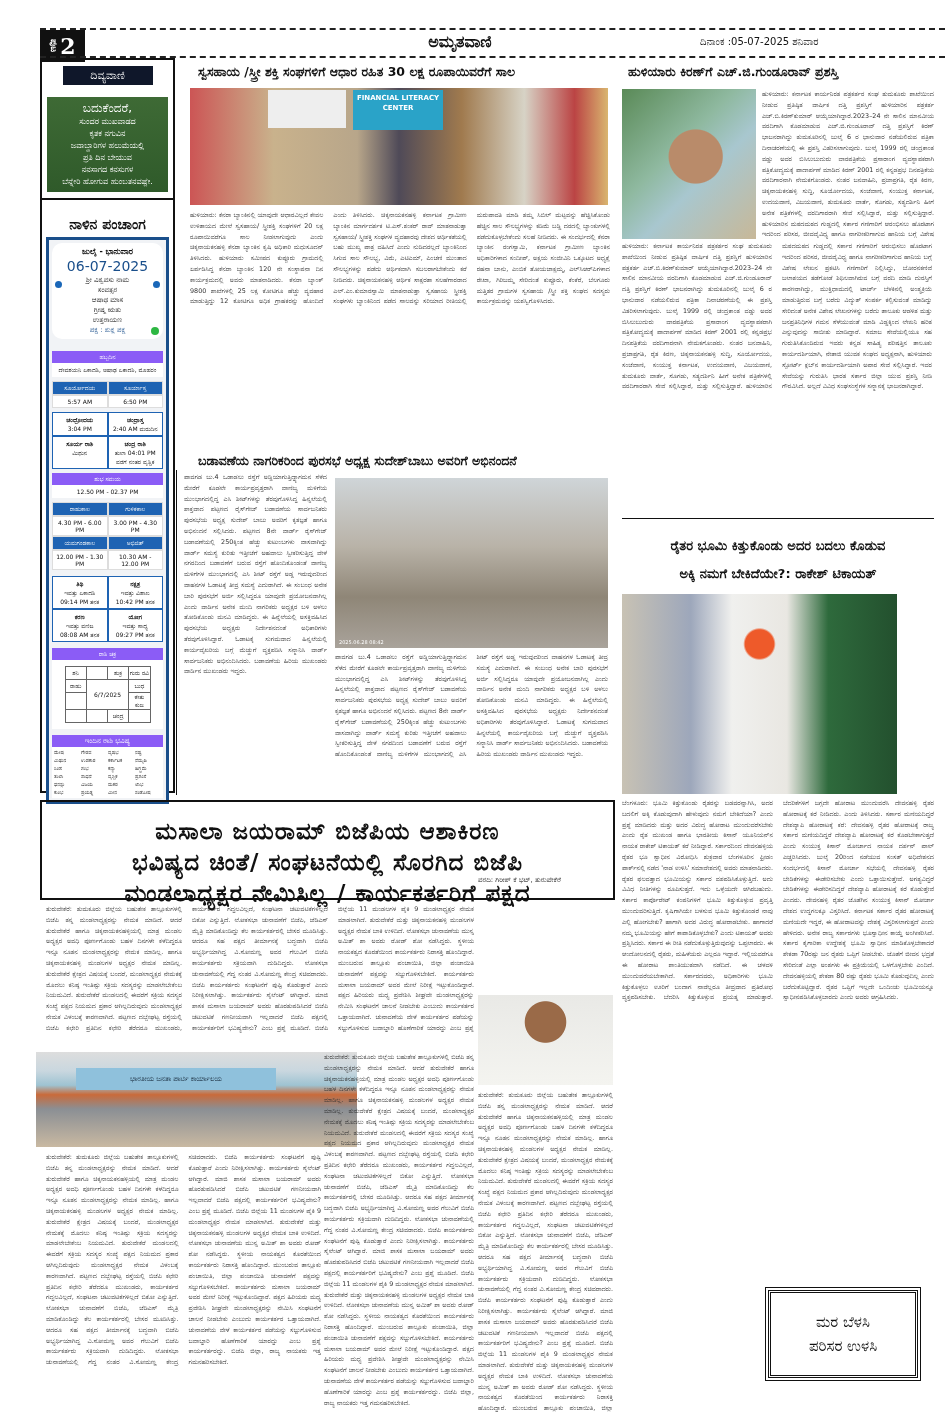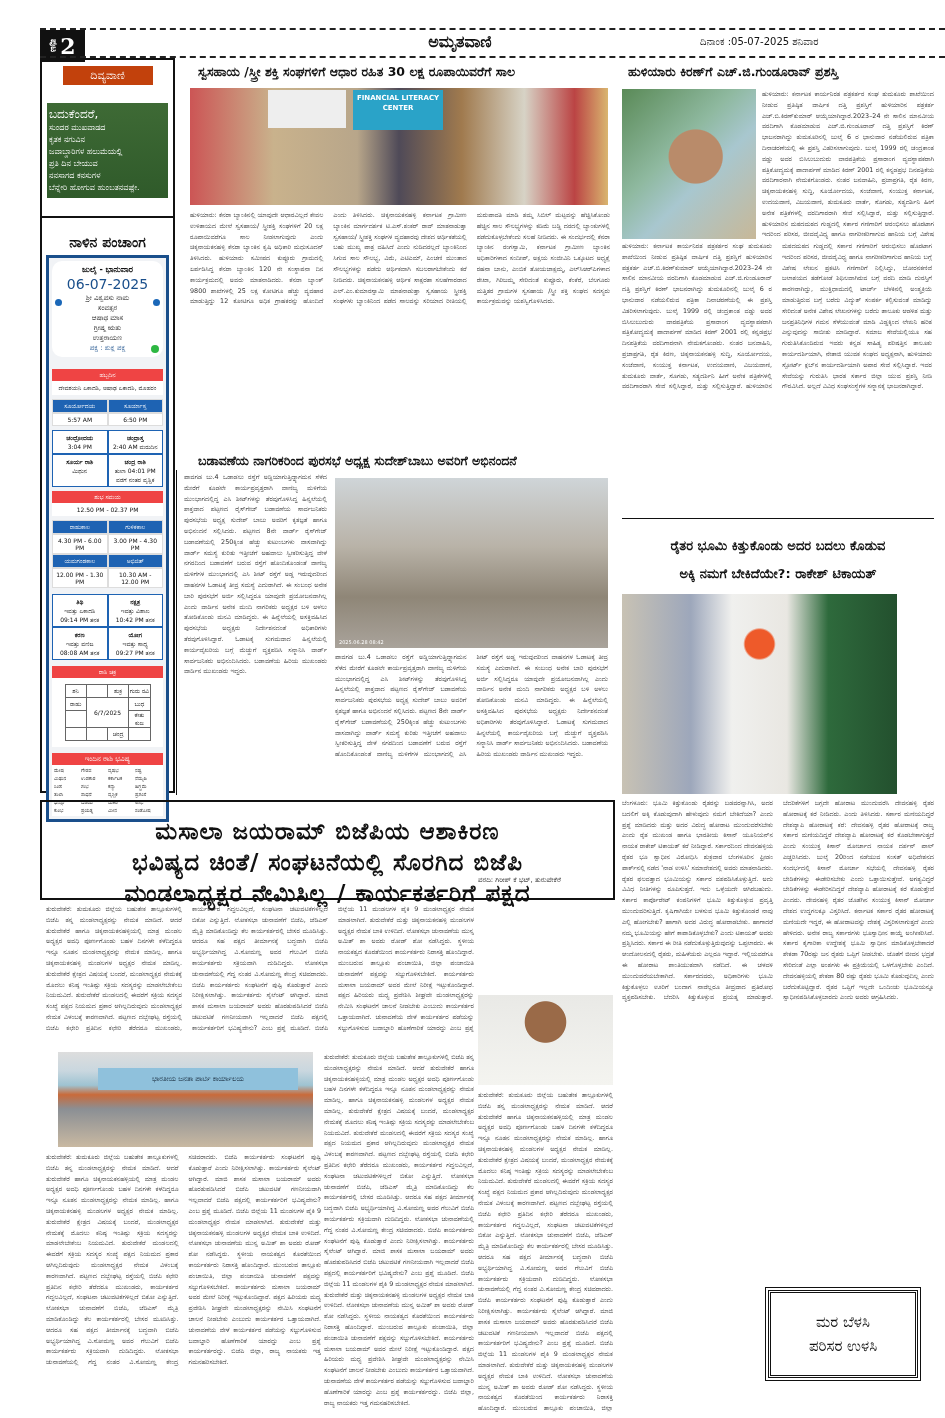--- a/index.html
+++ b/index.html
@@ -4,30 +4,30 @@
 <style>
 *{box-sizing:border-box;margin:0;padding:0}
 body{width:945px;height:1418px;background:#fff;font-family:"DejaVu Sans",sans-serif;color:#111;position:relative;overflow:hidden}
 .abs{position:absolute}
 .dash{border-top:2px dashed #222;height:0}
 .pageno{left:40px;top:30px;width:45px;height:32px;background:#111;color:#fff;display:flex;align-items:center;justify-content:center;font:bold 22px "DejaVu Serif",serif}
 .pageno small{font-size:9px;line-height:9px;margin-right:2px;writing-mode:vertical-lr}
 .masthead{left:330px;top:32px;width:260px;text-align:center;font:bold 16px "DejaVu Sans",sans-serif}
 .dateline{left:700px;top:36px;font-size:10px}
 .sidebar{left:40px;top:58px;width:135px;height:735px;border:2px solid #111}
-.dv-title{margin:6px auto 12px;width:90px;background:#c2410c;color:#fff;text-align:center;font-size:11px;padding:3px 0}
-.dv-box{margin:18px 5px;background:linear-gradient(#3e6a35,#2f5a2a);color:#fff;text-align:left;font-size:8px;line-height:12px;padding:4px 2px}
+.dv-title{margin:6px auto 12px;width:90px;background:#0f172a;color:#fff;text-align:center;font-size:11px;padding:3px 0}
+.dv-box{margin:0 5px;background:linear-gradient(#3e6a35,#2f5a2a);color:#fff;text-align:center;font-size:8px;line-height:12px;padding:4px 2px}
 .dv-box .big{font-size:12px;line-height:15px}
 .pch{font:bold 14px "DejaVu Sans",sans-serif;text-align:center;margin:6px 0 4px;border-top:2px solid #111;padding-top:16px}
 .pc{margin:0 4px;background:#f1f3f6;border:3px solid #1a4f8b;padding:3px}
 .pc-card{background:#fff;border-radius:10px;padding:4px 2px;text-align:center;font-size:7px;line-height:10px;position:relative}
 .pc-card .dt{font-size:14px;color:#1a4f8b;line-height:18px}
 .pc-card .nav{position:absolute;top:38px;width:7px;height:7px;border-radius:50%;background:#1a67b8}
 .pc-card .wa{position:absolute;right:4px;bottom:4px;width:8px;height:8px;border-radius:50%;background:#2db742}
-.bh{background:#ef4444;color:#fff;text-align:center;font-size:6px;padding:2px 0;margin-top:4px}
+.bh{background:#8b5cf6;color:#fff;text-align:center;font-size:6px;padding:2px 0;margin-top:4px}
 .row2{display:flex;font-size:6px;text-align:center;background:#fff}
 .row2>div{flex:1;padding:2px 1px;border:1px solid #ddd}
 .cell{background:#fff;font-size:6px;text-align:center;padding:3px}
 .grid2{display:grid;grid-template-columns:1fr 1fr;background:#fff;margin-top:4px}
 .grid2>div{border:1px solid #1e63b3;font-size:6px;text-align:center;padding:2px;line-height:9px}
 .rasi{width:86px;margin:4px auto;border-collapse:collapse;background:#fff}
 .rasi td{border:1px solid #666;font-size:6px;text-align:center;height:13px;width:21px}
 .rb{background:#fff;font-size:5px;display:grid;grid-template-columns:1fr 1fr 1fr 1fr;gap:1px;padding:2px}
 .headline{font:bold 13px "DejaVu Sans",sans-serif;color:#111}
 .photo{background:#8a8578;overflow:hidden}
@@ -198,21 +198,21 @@
 <div class="abs photo" style="left:622px;top:594px;width:275px;height:200px;background:radial-gradient(circle at 50% 25%,#ee5a2a 0 7%,transparent 8%),linear-gradient(90deg,#c8c2b4 0%,#9da7bb 25%,#f0f0ee 40%,#e9e7e2 60%,#2e6a3c 75%,#23502e 100%)"></div>
 <div class="abs cols" style="left:622px;top:798px;width:312px;height:485px;column-count:2;overflow:hidden">ಬೆಂಗಳೂರು: ಭೂಮಿ ಕಿತ್ತುಕೊಂಡು ರೈತರನ್ನು ಬಡವರನ್ನಾಗಿಸಿ, ಅದರ ಬದಲಿಗೆ ಅಕ್ಕಿ ಕೊಡುವುದಾಗಿ ಹೇಳುವುದು ನಮಗೆ ಬೇಕಿದೆಯಾ? ಎಂದು ಪ್ರಶ್ನೆ ಮಾಡಿದರು ಮತ್ತು ಅದರ ವಿರುದ್ಧ ಹೋರಾಟ ಮುಂದುವರೆಸಬೇಕು ಎಂದು ರೈತ ಮುಖಂಡ ಹಾಗೂ ಭಾರತೀಯ ಕಿಸಾನ್ ಯೂನಿಯನ್‌ನ ನಾಯಕ ರಾಕೇಶ್ ಟಿಕಾಯತ್ ಕರೆ ನೀಡಿದ್ದಾರೆ. ಸರ್ಕಾರದಿಂದ ದೇವನಹಳ್ಳಿಯ ರೈತರ ಭೂ ಸ್ವಾಧೀನ ವಿರೋಧಿಸಿ ಶುಕ್ರವಾರ ಬೆಂಗಳೂರಿನ ಫ್ರೀಡಂ ಪಾರ್ಕ್‌ನಲ್ಲಿ ನಡೆದ 'ನಾಡ ಉಳಿಸಿ' ಸಮಾವೇಶದಲ್ಲಿ ಅವರು ಮಾತನಾಡಿದರು. ರೈತರ ಫಲವತ್ತಾದ ಭೂಮಿಯನ್ನು ಸರ್ಕಾರ ವಶಪಡಿಸಿಕೊಳ್ಳುತ್ತಿದೆ. ಅದು ವಿವಿಧ ನೀತಿಗಳನ್ನು ರೂಪಿಸುತ್ತದೆ. ಇದು ಒಳ್ಳೆಯದೇ ಆಗಿರಬಹುದು. ಸರ್ಕಾರ ಕಾರ್ಪೊರೇಟ್ ಕಂಪನಿಗಳಿಗೆ ಭೂಮಿ ಕಿತ್ತುಕೊಳ್ಳುವ ಪ್ರವೃತ್ತಿ ಮುಂದುವರಿಸುತ್ತಿದೆ. ಕೃಷಿಗಾಗಿಯೇ ಬಳಸುವ ಭೂಮಿ ಕಿತ್ತುಕೊಂಡರೆ ನಾವು ಎಲ್ಲಿ ಹೋಗಬೇಕು? ಹಾಗಾಗಿ ಅದರ ವಿರುದ್ಧ ಹೋರಾಡಬೇಕು. ಹಾಗಾದರೆ ನಮ್ಮ ಭೂಮಿಯನ್ನು ಹೇಗೆ ಕಾಪಾಡಿಕೊಳ್ಳಬೇಕು? ಎಂದು ಟಿಕಾಯತ್ ಅವರು ಪ್ರಶ್ನಿಸಿದರು. ಸರ್ಕಾರ ಈ ರೀತಿ ನಡೆದುಕೊಳ್ಳುತ್ತಿರುವುದನ್ನು ಒಪ್ಪಲಾರದು. ಈ ಆಂದೋಲನದಲ್ಲಿ ರೈತರು, ಮಹಿಳೆಯರು ಎಲ್ಲರೂ ಇದ್ದಾರೆ. ಇಲ್ಲಿಯವರೆಗೂ ಈ ಹೋರಾಟ ಶಾಂತಿಯುತವಾಗಿ ನಡೆದಿದೆ. ಈ ಚಳವಳಿ ಮುಂದುವರೆಯಬೇಕಾಗಿದೆ. ಸರ್ಕಾರದವರು, ಅಧಿಕಾರಿಗಳು ಭೂಮಿ ಕಿತ್ತುಕೊಳ್ಳಲು ಊರಿಗೆ ಬಂದಾಗ ನಾವೆಲ್ಲರೂ ತೀವ್ರವಾದ ಪ್ರತಿರೋಧ ವ್ಯಕ್ತಪಡಿಸಬೇಕು. ಬೆದರಿಸಿ ಕಿತ್ತುಕೊಳ್ಳುವ ಪ್ರಯತ್ನ ಮಾಡುತ್ತಾರೆ. ಬೆದರಿಕೆಗಳಿಗೆ ಜಗ್ಗದೇ ಹೋರಾಟ ಮುಂದುವರೆಸಿ ದೇವನಹಳ್ಳಿ ರೈತರ ಹೋರಾಟಕ್ಕೆ ಕರೆ ನೀಡಿದರು. ಎಂದು ತಿಳಿಸಿದರು. ಸರ್ಕಾರ ಮಣಿಯದಿದ್ದರೆ ದೇಶವ್ಯಾಪಿ ಹೋರಾಟಕ್ಕೆ ಕರೆ: ದೇವನಹಳ್ಳಿ ರೈತರ ಹೋರಾಟಕ್ಕೆ ರಾಜ್ಯ ಸರ್ಕಾರ ಮಣಿಯದಿದ್ದರೆ ದೇಶವ್ಯಾಪಿ ಹೋರಾಟಕ್ಕೆ ಕರೆ ಕೊಡಬೇಕಾಗುತ್ತದೆ ಎಂದು ಸಂಯುಕ್ತ ಕಿಸಾನ್ ಮೋರ್ಚಾದ ನಾಯಕ ದರ್ಶನ್ ಪಾಲ್ ಎಚ್ಚರಿಸಿದರು. ಜುಲೈ 20ರಿಂದ ನಡೆಯುವ ಸಂಸತ್ ಅಧಿವೇಶನದ ಸಂದರ್ಭದಲ್ಲಿ ಕಿಸಾನ್ ಮೋರ್ಚಾ ಸಭೆಯಲ್ಲಿ ದೇವನಹಳ್ಳಿ ರೈತರ ಬೇಡಿಕೆಗಳನ್ನು ಈಡೇರಿಸಬೇಕು ಎಂದು ಒತ್ತಾಯಿಸುತ್ತೇವೆ. ಅಗತ್ಯವಿದ್ದರೆ ಬೇಡಿಕೆಗಳನ್ನು ಈಡೇರಿಸದಿದ್ದರೆ ದೇಶವ್ಯಾಪಿ ಹೋರಾಟಕ್ಕೆ ಕರೆ ಕೊಡುತ್ತೇವೆ ಎಂದರು. ದೇವನಹಳ್ಳಿ ರೈತರ ಜೊತೆಗಿನ ಸಂಯುಕ್ತ ಕಿಸಾನ್ ಮೋರ್ಚಾ ದೇಶದ ಉದ್ದಗಲಕ್ಕೂ ವಿಸ್ತರಿಸಿದೆ. ಕರ್ನಾಟಕ ಸರ್ಕಾರ ರೈತರ ಹೋರಾಟಕ್ಕೆ ಮಣಿಯದೇ ಇದ್ದರೆ, ಈ ಹೋರಾಟವನ್ನು ದೇಶಕ್ಕೆ ವಿಸ್ತರಿಸಲಾಗುತ್ತದೆ ಎಂದು ಹೇಳಿದರು. ಅನೇಕ ರಾಜ್ಯ ಸರ್ಕಾರಗಳು ಭೂಸ್ವಾಧೀನ ಕಾಯ್ದೆ ಅಂಗೀಕರಿಸಿವೆ. ಸರ್ಕಾರ ಕೈಗಾರಿಕಾ ಉದ್ದೇಶಕ್ಕೆ ಭೂಮಿ ಸ್ವಾಧೀನ ಮಾಡಿಕೊಳ್ಳಬೇಕಾದರೆ ಶೇಕಡಾ 70ರಷ್ಟು ಜನ ರೈತರು ಒಪ್ಪಿಗೆ ನೀಡಬೇಕು. ಜೊತೆಗೆ ಜೀವನ ಭದ್ರತೆ ಸೇರಿದಂತೆ ಎಲ್ಲಾ ಅಂಶಗಳು ಈ ಪ್ರಕ್ರಿಯೆಯಲ್ಲಿ ಒಳಗೊಳ್ಳಬೇಕು ಎಂದಿದೆ. ದೇವನಹಳ್ಳಿಯಲ್ಲಿ ಶೇಕಡಾ 80 ರಷ್ಟು ರೈತರು ಭೂಮಿ ಕೊಡುವುದಿಲ್ಲ ಎಂದು ಬರೆದುಕೊಟ್ಟಿದ್ದಾರೆ. ರೈತರ ಒಪ್ಪಿಗೆ ಇಲ್ಲದೇ ಒಂದಿಂಚು ಭೂಮಿಯನ್ನೂ ಸ್ವಾಧೀನಪಡಿಸಿಕೊಳ್ಳಬಾರದು ಎಂದು ಅವರು ಆಗ್ರಹಿಸಿದರು.</div>
 
 <div class="abs bigHead">
   <div>ಮಸಾಲಾ ಜಯರಾಮ್ ಬಿಜೆಪಿಯ ಆಶಾಕಿರಣ</div>
   <div>ಭವಿಷ್ಯದ ಚಿಂತೆ/ ಸಂಘಟನೆಯಲ್ಲಿ ಸೊರಗಿದ ಬಿಜೆಪಿ</div>
   <div>ಮಂಡಲಾಧ್ಯಕ್ಷರ ನೇಮಿಸಿಲ್ಲ / ಕಾರ್ಯಕರ್ತರಿಗೆ ಪಕ್ಷದ</div>
 </div>
 <div class="abs" style="left:478px;top:876px;font-size:7px">ವರದಿ: ಗಿರೀಶ್ ಕೆ ಭಟ್, ತುರುವೇಕೆರೆ</div>
 <div class="abs cols" style="left:46px;top:904px;width:428px;height:140px;column-count:3;overflow:hidden">ತುರುವೇಕೆರೆ: ತುಮಕೂರು ಜಿಲ್ಲೆಯ ಬಹುತೇಕ ತಾಲ್ಲೂಕುಗಳಲ್ಲಿ ಬಿಜೆಪಿ ತನ್ನ ಮಂಡಲಾಧ್ಯಕ್ಷರನ್ನು ನೇಮಕ ಮಾಡಿದೆ. ಆದರೆ ತುರುವೇಕೆರೆ ಹಾಗೂ ಚಿಕ್ಕನಾಯಕನಹಳ್ಳಿಯಲ್ಲಿ ಮಾತ್ರ ಮಂಡಲ ಅಧ್ಯಕ್ಷರ ಅವಧಿ ಪೂರ್ಣಗೊಂಡು ಬಹಳ ದಿನಗಳೇ ಕಳೆದಿದ್ದರೂ ಇನ್ನೂ ನೂತನ ಮಂಡಲಾಧ್ಯಕ್ಷರನ್ನು ನೇಮಕ ಮಾಡಿಲ್ಲ. ಹಾಗೂ ಚಿಕ್ಕನಾಯಕನಹಳ್ಳಿ ಮಂಡಲಗಳ ಅಧ್ಯಕ್ಷರ ನೇಮಕ ಮಾಡಿಲ್ಲ. ತುರುವೇಕೆರೆ ಕ್ಷೇತ್ರದ ವಿಷಯಕ್ಕೆ ಬಂದರೆ, ಮಂಡಲಾಧ್ಯಕ್ಷರ ನೇಮಕಕ್ಕೆ ಮೊದಲು ಕನಿಷ್ಠ ಇಂತಿಷ್ಟು ಸಕ್ರಿಯ ಸದಸ್ಯರನ್ನು ಮಾಡಲೇಬೇಕೆಂಬ ನಿಯಮವಿದೆ. ತುರುವೇಕೆರೆ ಮಂಡಲದಲ್ಲಿ ಈವರೆಗೆ ಸಕ್ರಿಯ ಸದಸ್ಯರ ಸಂಖ್ಯೆ ಪಕ್ಷದ ನಿಯಮದ ಪ್ರಕಾರ ಆಗಿಲ್ಲದಿರುವುದು ಮಂಡಲಾಧ್ಯಕ್ಷರ ನೇಮಕ ವಿಳಂಬಕ್ಕೆ ಕಾರಣವಾಗಿದೆ. ಪಟ್ಟಣದ ದಬ್ಬೇಘಟ್ಟ ರಸ್ತೆಯಲ್ಲಿ ಬಿಜೆಪಿ ಕಛೇರಿ ಪ್ರತಿದಿನ ಕಛೇರಿ ತೆರೆದರೂ ಮುಖಂಡರು, ಕಾರ್ಯಕರ್ತರ ಗದ್ದಲವಿಲ್ಲದೆ, ಸಂಘಟನಾ ಚಟುವಟಿಕೆಗಳಿಲ್ಲದೆ ಬಿಕೋ ಎನ್ನುತ್ತಿದೆ. ಲೋಕಸಭಾ ಚುನಾವಣೆಗೆ ಬಿಜೆಪಿ, ಜೆಡಿಎಸ್ ಮೈತ್ರಿ ಮಾಡಿಕೊಂಡಿದ್ದು ಕೆಲ ಕಾರ್ಯಕರ್ತರಲ್ಲಿ ಬೇಸರ ಮೂಡಿಸಿತ್ತು. ಆದರೂ ಸಹ ಪಕ್ಷದ ತೀರ್ಮಾನಕ್ಕೆ ಬದ್ಧವಾಗಿ ಬಿಜೆಪಿ ಅಭ್ಯರ್ಥಿಯಾಗಿದ್ದ ವಿ.ಸೋಮಣ್ಣ ಅವರ ಗೆಲುವಿಗೆ ಬಿಜೆಪಿ ಕಾರ್ಯಕರ್ತರು ಸಕ್ರಿಯವಾಗಿ ದುಡಿದಿದ್ದರು. ಲೋಕಸಭಾ ಚುನಾವಣೆಯಲ್ಲಿ ಗೆದ್ದ ನಂತರ ವಿ.ಸೋಮಣ್ಣ ಕೇಂದ್ರ ಸಚಿವರಾದರು. ಬಿಜೆಪಿ ಕಾರ್ಯಕರ್ತರು ಸಂಘಟನೆಗೆ ಪುಷ್ಟಿ ಕೊಡುತ್ತಾರೆ ಎಂದು ನಿರೀಕ್ಷಿಸಲಾಗಿತ್ತು. ಕಾರ್ಯಕರ್ತರು ಸೈಲೆಂಟ್ ಆಗಿದ್ದಾರೆ. ಮಾಜಿ ಶಾಸಕ ಮಸಾಲಾ ಜಯರಾಮ್ ಅವರು ಹೊರತುಪಡಿಸಿದರೆ ಬಿಜೆಪಿ ಚಟುವಟಿಕೆ ಗಣನೀಯವಾಗಿ ಇಲ್ಲವಾದರೆ ಬಿಜೆಪಿ ಪಕ್ಷದಲ್ಲಿ ಕಾರ್ಯಕರ್ತರಿಗೆ ಭವಿಷ್ಯವೇನು? ಎಂಬ ಪ್ರಶ್ನೆ ಮೂಡಿದೆ. ಬಿಜೆಪಿ ಜಿಲ್ಲೆಯ 11 ಮಂಡಲಗಳ ಪೈಕಿ 9 ಮಂಡಲಾಧ್ಯಕ್ಷರ ನೇಮಕ ಮಾಡಲಾಗಿದೆ. ತುರುವೇಕೆರೆ ಮತ್ತು ಚಿಕ್ಕನಾಯಕನಹಳ್ಳಿ ಮಂಡಲಗಳ ಅಧ್ಯಕ್ಷರ ನೇಮಕ ಬಾಕಿ ಉಳಿದಿದೆ. ಲೋಕಸಭಾ ಚುನಾವಣೆಯ ಮುನ್ನ ಅಮಿತ್ ಶಾ ಅವರು ರೋಡ್ ಶೋ ನಡೆಸಿದ್ದರು. ಸ್ಥಳೀಯ ನಾಯಕತ್ವದ ಕೊರತೆಯಿಂದ ಕಾರ್ಯಕರ್ತರು ನಿರಾಸಕ್ತಿ ಹೊಂದಿದ್ದಾರೆ. ಮುಂಬರುವ ತಾಲ್ಲೂಕು ಪಂಚಾಯಿತಿ, ಜಿಲ್ಲಾ ಪಂಚಾಯಿತಿ ಚುನಾವಣೆಗೆ ಪಕ್ಷವನ್ನು ಸಜ್ಜುಗೊಳಿಸಬೇಕಿದೆ. ಕಾರ್ಯಕರ್ತರು ಮಸಾಲಾ ಜಯರಾಮ್ ಅವರ ಮೇಲೆ ನಿರೀಕ್ಷೆ ಇಟ್ಟುಕೊಂಡಿದ್ದಾರೆ. ಪಕ್ಷದ ಹಿರಿಯರು ಮಧ್ಯ ಪ್ರವೇಶಿಸಿ ಶೀಘ್ರವೇ ಮಂಡಲಾಧ್ಯಕ್ಷರನ್ನು ನೇಮಿಸಿ ಸಂಘಟನೆಗೆ ಚಾಲನೆ ನೀಡಬೇಕು ಎಂಬುದು ಕಾರ್ಯಕರ್ತರ ಒತ್ತಾಯವಾಗಿದೆ. ಚುನಾವಣೆಯ ವೇಳೆ ಕಾರ್ಯಕರ್ತರ ಪಡೆಯನ್ನು ಸಜ್ಜುಗೊಳಿಸುವ ಜವಾಬ್ದಾರಿ ಹೊಣೆಗಾರಿಕೆ ಯಾರದ್ದು ಎಂಬ ಪ್ರಶ್ನೆ ಕಾರ್ಯಕರ್ತರದ್ದು. ಬಿಜೆಪಿ ಜಿಲ್ಲಾ, ರಾಜ್ಯ ನಾಯಕರು ಇತ್ತ ಗಮನಹರಿಸಬೇಕಿದೆ.</div>
-<div class="abs photo" style="left:58px;top:1052px;width:255px;height:95px;background:linear-gradient(180deg,#ddd 0%,#c9d7df 20%,#9ec3d2 35%,#c96a3a 45%,#8b8f94 60%,#c9b9a2 100%)">
+<div class="abs photo" style="left:36px;top:1052px;width:321px;height:95px;background:linear-gradient(180deg,#ddd 0%,#c9d7df 20%,#9ec3d2 35%,#c96a3a 45%,#8b8f94 60%,#c9b9a2 100%)">
   <div style="position:absolute;left:40px;top:16px;width:200px;height:22px;background:#8fc1dc;color:#123;font-size:7px;text-align:center;line-height:22px">ಭಾರತೀಯ ಜನತಾ ಪಾರ್ಟಿ ಕಾರ್ಯಾಲಯ</div>
 </div>
 <div class="abs photo" style="left:478px;top:995px;width:135px;height:90px;background:radial-gradient(circle at 50% 30%,#9a6a48 0 22%,transparent 23%),linear-gradient(180deg,#e9e9e6 0%,#f4f4f0 100%)"></div>
 <div class="abs cols" style="left:46px;top:1152px;width:275px;height:260px;column-count:2;overflow:hidden">ತುರುವೇಕೆರೆ: ತುಮಕೂರು ಜಿಲ್ಲೆಯ ಬಹುತೇಕ ತಾಲ್ಲೂಕುಗಳಲ್ಲಿ ಬಿಜೆಪಿ ತನ್ನ ಮಂಡಲಾಧ್ಯಕ್ಷರನ್ನು ನೇಮಕ ಮಾಡಿದೆ. ಆದರೆ ತುರುವೇಕೆರೆ ಹಾಗೂ ಚಿಕ್ಕನಾಯಕನಹಳ್ಳಿಯಲ್ಲಿ ಮಾತ್ರ ಮಂಡಲ ಅಧ್ಯಕ್ಷರ ಅವಧಿ ಪೂರ್ಣಗೊಂಡು ಬಹಳ ದಿನಗಳೇ ಕಳೆದಿದ್ದರೂ ಇನ್ನೂ ನೂತನ ಮಂಡಲಾಧ್ಯಕ್ಷರನ್ನು ನೇಮಕ ಮಾಡಿಲ್ಲ. ಹಾಗೂ ಚಿಕ್ಕನಾಯಕನಹಳ್ಳಿ ಮಂಡಲಗಳ ಅಧ್ಯಕ್ಷರ ನೇಮಕ ಮಾಡಿಲ್ಲ. ತುರುವೇಕೆರೆ ಕ್ಷೇತ್ರದ ವಿಷಯಕ್ಕೆ ಬಂದರೆ, ಮಂಡಲಾಧ್ಯಕ್ಷರ ನೇಮಕಕ್ಕೆ ಮೊದಲು ಕನಿಷ್ಠ ಇಂತಿಷ್ಟು ಸಕ್ರಿಯ ಸದಸ್ಯರನ್ನು ಮಾಡಲೇಬೇಕೆಂಬ ನಿಯಮವಿದೆ. ತುರುವೇಕೆರೆ ಮಂಡಲದಲ್ಲಿ ಈವರೆಗೆ ಸಕ್ರಿಯ ಸದಸ್ಯರ ಸಂಖ್ಯೆ ಪಕ್ಷದ ನಿಯಮದ ಪ್ರಕಾರ ಆಗಿಲ್ಲದಿರುವುದು ಮಂಡಲಾಧ್ಯಕ್ಷರ ನೇಮಕ ವಿಳಂಬಕ್ಕೆ ಕಾರಣವಾಗಿದೆ. ಪಟ್ಟಣದ ದಬ್ಬೇಘಟ್ಟ ರಸ್ತೆಯಲ್ಲಿ ಬಿಜೆಪಿ ಕಛೇರಿ ಪ್ರತಿದಿನ ಕಛೇರಿ ತೆರೆದರೂ ಮುಖಂಡರು, ಕಾರ್ಯಕರ್ತರ ಗದ್ದಲವಿಲ್ಲದೆ, ಸಂಘಟನಾ ಚಟುವಟಿಕೆಗಳಿಲ್ಲದೆ ಬಿಕೋ ಎನ್ನುತ್ತಿದೆ. ಲೋಕಸಭಾ ಚುನಾವಣೆಗೆ ಬಿಜೆಪಿ, ಜೆಡಿಎಸ್ ಮೈತ್ರಿ ಮಾಡಿಕೊಂಡಿದ್ದು ಕೆಲ ಕಾರ್ಯಕರ್ತರಲ್ಲಿ ಬೇಸರ ಮೂಡಿಸಿತ್ತು. ಆದರೂ ಸಹ ಪಕ್ಷದ ತೀರ್ಮಾನಕ್ಕೆ ಬದ್ಧವಾಗಿ ಬಿಜೆಪಿ ಅಭ್ಯರ್ಥಿಯಾಗಿದ್ದ ವಿ.ಸೋಮಣ್ಣ ಅವರ ಗೆಲುವಿಗೆ ಬಿಜೆಪಿ ಕಾರ್ಯಕರ್ತರು ಸಕ್ರಿಯವಾಗಿ ದುಡಿದಿದ್ದರು. ಲೋಕಸಭಾ ಚುನಾವಣೆಯಲ್ಲಿ ಗೆದ್ದ ನಂತರ ವಿ.ಸೋಮಣ್ಣ ಕೇಂದ್ರ ಸಚಿವರಾದರು. ಬಿಜೆಪಿ ಕಾರ್ಯಕರ್ತರು ಸಂಘಟನೆಗೆ ಪುಷ್ಟಿ ಕೊಡುತ್ತಾರೆ ಎಂದು ನಿರೀಕ್ಷಿಸಲಾಗಿತ್ತು. ಕಾರ್ಯಕರ್ತರು ಸೈಲೆಂಟ್ ಆಗಿದ್ದಾರೆ. ಮಾಜಿ ಶಾಸಕ ಮಸಾಲಾ ಜಯರಾಮ್ ಅವರು ಹೊರತುಪಡಿಸಿದರೆ ಬಿಜೆಪಿ ಚಟುವಟಿಕೆ ಗಣನೀಯವಾಗಿ ಇಲ್ಲವಾದರೆ ಬಿಜೆಪಿ ಪಕ್ಷದಲ್ಲಿ ಕಾರ್ಯಕರ್ತರಿಗೆ ಭವಿಷ್ಯವೇನು? ಎಂಬ ಪ್ರಶ್ನೆ ಮೂಡಿದೆ. ಬಿಜೆಪಿ ಜಿಲ್ಲೆಯ 11 ಮಂಡಲಗಳ ಪೈಕಿ 9 ಮಂಡಲಾಧ್ಯಕ್ಷರ ನೇಮಕ ಮಾಡಲಾಗಿದೆ. ತುರುವೇಕೆರೆ ಮತ್ತು ಚಿಕ್ಕನಾಯಕನಹಳ್ಳಿ ಮಂಡಲಗಳ ಅಧ್ಯಕ್ಷರ ನೇಮಕ ಬಾಕಿ ಉಳಿದಿದೆ. ಲೋಕಸಭಾ ಚುನಾವಣೆಯ ಮುನ್ನ ಅಮಿತ್ ಶಾ ಅವರು ರೋಡ್ ಶೋ ನಡೆಸಿದ್ದರು. ಸ್ಥಳೀಯ ನಾಯಕತ್ವದ ಕೊರತೆಯಿಂದ ಕಾರ್ಯಕರ್ತರು ನಿರಾಸಕ್ತಿ ಹೊಂದಿದ್ದಾರೆ. ಮುಂಬರುವ ತಾಲ್ಲೂಕು ಪಂಚಾಯಿತಿ, ಜಿಲ್ಲಾ ಪಂಚಾಯಿತಿ ಚುನಾವಣೆಗೆ ಪಕ್ಷವನ್ನು ಸಜ್ಜುಗೊಳಿಸಬೇಕಿದೆ. ಕಾರ್ಯಕರ್ತರು ಮಸಾಲಾ ಜಯರಾಮ್ ಅವರ ಮೇಲೆ ನಿರೀಕ್ಷೆ ಇಟ್ಟುಕೊಂಡಿದ್ದಾರೆ. ಪಕ್ಷದ ಹಿರಿಯರು ಮಧ್ಯ ಪ್ರವೇಶಿಸಿ ಶೀಘ್ರವೇ ಮಂಡಲಾಧ್ಯಕ್ಷರನ್ನು ನೇಮಿಸಿ ಸಂಘಟನೆಗೆ ಚಾಲನೆ ನೀಡಬೇಕು ಎಂಬುದು ಕಾರ್ಯಕರ್ತರ ಒತ್ತಾಯವಾಗಿದೆ. ಚುನಾವಣೆಯ ವೇಳೆ ಕಾರ್ಯಕರ್ತರ ಪಡೆಯನ್ನು ಸಜ್ಜುಗೊಳಿಸುವ ಜವಾಬ್ದಾರಿ ಹೊಣೆಗಾರಿಕೆ ಯಾರದ್ದು ಎಂಬ ಪ್ರಶ್ನೆ ಕಾರ್ಯಕರ್ತರದ್ದು. ಬಿಜೆಪಿ ಜಿಲ್ಲಾ, ರಾಜ್ಯ ನಾಯಕರು ಇತ್ತ ಗಮನಹರಿಸಬೇಕಿದೆ.</div>
 <div class="abs cols" style="left:324px;top:1052px;width:150px;height:360px;overflow:hidden">ತುರುವೇಕೆರೆ: ತುಮಕೂರು ಜಿಲ್ಲೆಯ ಬಹುತೇಕ ತಾಲ್ಲೂಕುಗಳಲ್ಲಿ ಬಿಜೆಪಿ ತನ್ನ ಮಂಡಲಾಧ್ಯಕ್ಷರನ್ನು ನೇಮಕ ಮಾಡಿದೆ. ಆದರೆ ತುರುವೇಕೆರೆ ಹಾಗೂ ಚಿಕ್ಕನಾಯಕನಹಳ್ಳಿಯಲ್ಲಿ ಮಾತ್ರ ಮಂಡಲ ಅಧ್ಯಕ್ಷರ ಅವಧಿ ಪೂರ್ಣಗೊಂಡು ಬಹಳ ದಿನಗಳೇ ಕಳೆದಿದ್ದರೂ ಇನ್ನೂ ನೂತನ ಮಂಡಲಾಧ್ಯಕ್ಷರನ್ನು ನೇಮಕ ಮಾಡಿಲ್ಲ. ಹಾಗೂ ಚಿಕ್ಕನಾಯಕನಹಳ್ಳಿ ಮಂಡಲಗಳ ಅಧ್ಯಕ್ಷರ ನೇಮಕ ಮಾಡಿಲ್ಲ. ತುರುವೇಕೆರೆ ಕ್ಷೇತ್ರದ ವಿಷಯಕ್ಕೆ ಬಂದರೆ, ಮಂಡಲಾಧ್ಯಕ್ಷರ ನೇಮಕಕ್ಕೆ ಮೊದಲು ಕನಿಷ್ಠ ಇಂತಿಷ್ಟು ಸಕ್ರಿಯ ಸದಸ್ಯರನ್ನು ಮಾಡಲೇಬೇಕೆಂಬ ನಿಯಮವಿದೆ. ತುರುವೇಕೆರೆ ಮಂಡಲದಲ್ಲಿ ಈವರೆಗೆ ಸಕ್ರಿಯ ಸದಸ್ಯರ ಸಂಖ್ಯೆ ಪಕ್ಷದ ನಿಯಮದ ಪ್ರಕಾರ ಆಗಿಲ್ಲದಿರುವುದು ಮಂಡಲಾಧ್ಯಕ್ಷರ ನೇಮಕ ವಿಳಂಬಕ್ಕೆ ಕಾರಣವಾಗಿದೆ. ಪಟ್ಟಣದ ದಬ್ಬೇಘಟ್ಟ ರಸ್ತೆಯಲ್ಲಿ ಬಿಜೆಪಿ ಕಛೇರಿ ಪ್ರತಿದಿನ ಕಛೇರಿ ತೆರೆದರೂ ಮುಖಂಡರು, ಕಾರ್ಯಕರ್ತರ ಗದ್ದಲವಿಲ್ಲದೆ, ಸಂಘಟನಾ ಚಟುವಟಿಕೆಗಳಿಲ್ಲದೆ ಬಿಕೋ ಎನ್ನುತ್ತಿದೆ. ಲೋಕಸಭಾ ಚುನಾವಣೆಗೆ ಬಿಜೆಪಿ, ಜೆಡಿಎಸ್ ಮೈತ್ರಿ ಮಾಡಿಕೊಂಡಿದ್ದು ಕೆಲ ಕಾರ್ಯಕರ್ತರಲ್ಲಿ ಬೇಸರ ಮೂಡಿಸಿತ್ತು. ಆದರೂ ಸಹ ಪಕ್ಷದ ತೀರ್ಮಾನಕ್ಕೆ ಬದ್ಧವಾಗಿ ಬಿಜೆಪಿ ಅಭ್ಯರ್ಥಿಯಾಗಿದ್ದ ವಿ.ಸೋಮಣ್ಣ ಅವರ ಗೆಲುವಿಗೆ ಬಿಜೆಪಿ ಕಾರ್ಯಕರ್ತರು ಸಕ್ರಿಯವಾಗಿ ದುಡಿದಿದ್ದರು. ಲೋಕಸಭಾ ಚುನಾವಣೆಯಲ್ಲಿ ಗೆದ್ದ ನಂತರ ವಿ.ಸೋಮಣ್ಣ ಕೇಂದ್ರ ಸಚಿವರಾದರು. ಬಿಜೆಪಿ ಕಾರ್ಯಕರ್ತರು ಸಂಘಟನೆಗೆ ಪುಷ್ಟಿ ಕೊಡುತ್ತಾರೆ ಎಂದು ನಿರೀಕ್ಷಿಸಲಾಗಿತ್ತು. ಕಾರ್ಯಕರ್ತರು ಸೈಲೆಂಟ್ ಆಗಿದ್ದಾರೆ. ಮಾಜಿ ಶಾಸಕ ಮಸಾಲಾ ಜಯರಾಮ್ ಅವರು ಹೊರತುಪಡಿಸಿದರೆ ಬಿಜೆಪಿ ಚಟುವಟಿಕೆ ಗಣನೀಯವಾಗಿ ಇಲ್ಲವಾದರೆ ಬಿಜೆಪಿ ಪಕ್ಷದಲ್ಲಿ ಕಾರ್ಯಕರ್ತರಿಗೆ ಭವಿಷ್ಯವೇನು? ಎಂಬ ಪ್ರಶ್ನೆ ಮೂಡಿದೆ. ಬಿಜೆಪಿ ಜಿಲ್ಲೆಯ 11 ಮಂಡಲಗಳ ಪೈಕಿ 9 ಮಂಡಲಾಧ್ಯಕ್ಷರ ನೇಮಕ ಮಾಡಲಾಗಿದೆ. ತುರುವೇಕೆರೆ ಮತ್ತು ಚಿಕ್ಕನಾಯಕನಹಳ್ಳಿ ಮಂಡಲಗಳ ಅಧ್ಯಕ್ಷರ ನೇಮಕ ಬಾಕಿ ಉಳಿದಿದೆ. ಲೋಕಸಭಾ ಚುನಾವಣೆಯ ಮುನ್ನ ಅಮಿತ್ ಶಾ ಅವರು ರೋಡ್ ಶೋ ನಡೆಸಿದ್ದರು. ಸ್ಥಳೀಯ ನಾಯಕತ್ವದ ಕೊರತೆಯಿಂದ ಕಾರ್ಯಕರ್ತರು ನಿರಾಸಕ್ತಿ ಹೊಂದಿದ್ದಾರೆ. ಮುಂಬರುವ ತಾಲ್ಲೂಕು ಪಂಚಾಯಿತಿ, ಜಿಲ್ಲಾ ಪಂಚಾಯಿತಿ ಚುನಾವಣೆಗೆ ಪಕ್ಷವನ್ನು ಸಜ್ಜುಗೊಳಿಸಬೇಕಿದೆ. ಕಾರ್ಯಕರ್ತರು ಮಸಾಲಾ ಜಯರಾಮ್ ಅವರ ಮೇಲೆ ನಿರೀಕ್ಷೆ ಇಟ್ಟುಕೊಂಡಿದ್ದಾರೆ. ಪಕ್ಷದ ಹಿರಿಯರು ಮಧ್ಯ ಪ್ರವೇಶಿಸಿ ಶೀಘ್ರವೇ ಮಂಡಲಾಧ್ಯಕ್ಷರನ್ನು ನೇಮಿಸಿ ಸಂಘಟನೆಗೆ ಚಾಲನೆ ನೀಡಬೇಕು ಎಂಬುದು ಕಾರ್ಯಕರ್ತರ ಒತ್ತಾಯವಾಗಿದೆ. ಚುನಾವಣೆಯ ವೇಳೆ ಕಾರ್ಯಕರ್ತರ ಪಡೆಯನ್ನು ಸಜ್ಜುಗೊಳಿಸುವ ಜವಾಬ್ದಾರಿ ಹೊಣೆಗಾರಿಕೆ ಯಾರದ್ದು ಎಂಬ ಪ್ರಶ್ನೆ ಕಾರ್ಯಕರ್ತರದ್ದು. ಬಿಜೆಪಿ ಜಿಲ್ಲಾ, ರಾಜ್ಯ ನಾಯಕರು ಇತ್ತ ಗಮನಹರಿಸಬೇಕಿದೆ.</div>
 <div class="abs cols" style="left:478px;top:1090px;width:135px;height:322px;overflow:hidden">ತುರುವೇಕೆರೆ: ತುಮಕೂರು ಜಿಲ್ಲೆಯ ಬಹುತೇಕ ತಾಲ್ಲೂಕುಗಳಲ್ಲಿ ಬಿಜೆಪಿ ತನ್ನ ಮಂಡಲಾಧ್ಯಕ್ಷರನ್ನು ನೇಮಕ ಮಾಡಿದೆ. ಆದರೆ ತುರುವೇಕೆರೆ ಹಾಗೂ ಚಿಕ್ಕನಾಯಕನಹಳ್ಳಿಯಲ್ಲಿ ಮಾತ್ರ ಮಂಡಲ ಅಧ್ಯಕ್ಷರ ಅವಧಿ ಪೂರ್ಣಗೊಂಡು ಬಹಳ ದಿನಗಳೇ ಕಳೆದಿದ್ದರೂ ಇನ್ನೂ ನೂತನ ಮಂಡಲಾಧ್ಯಕ್ಷರನ್ನು ನೇಮಕ ಮಾಡಿಲ್ಲ. ಹಾಗೂ ಚಿಕ್ಕನಾಯಕನಹಳ್ಳಿ ಮಂಡಲಗಳ ಅಧ್ಯಕ್ಷರ ನೇಮಕ ಮಾಡಿಲ್ಲ. ತುರುವೇಕೆರೆ ಕ್ಷೇತ್ರದ ವಿಷಯಕ್ಕೆ ಬಂದರೆ, ಮಂಡಲಾಧ್ಯಕ್ಷರ ನೇಮಕಕ್ಕೆ ಮೊದಲು ಕನಿಷ್ಠ ಇಂತಿಷ್ಟು ಸಕ್ರಿಯ ಸದಸ್ಯರನ್ನು ಮಾಡಲೇಬೇಕೆಂಬ ನಿಯಮವಿದೆ. ತುರುವೇಕೆರೆ ಮಂಡಲದಲ್ಲಿ ಈವರೆಗೆ ಸಕ್ರಿಯ ಸದಸ್ಯರ ಸಂಖ್ಯೆ ಪಕ್ಷದ ನಿಯಮದ ಪ್ರಕಾರ ಆಗಿಲ್ಲದಿರುವುದು ಮಂಡಲಾಧ್ಯಕ್ಷರ ನೇಮಕ ವಿಳಂಬಕ್ಕೆ ಕಾರಣವಾಗಿದೆ. ಪಟ್ಟಣದ ದಬ್ಬೇಘಟ್ಟ ರಸ್ತೆಯಲ್ಲಿ ಬಿಜೆಪಿ ಕಛೇರಿ ಪ್ರತಿದಿನ ಕಛೇರಿ ತೆರೆದರೂ ಮುಖಂಡರು, ಕಾರ್ಯಕರ್ತರ ಗದ್ದಲವಿಲ್ಲದೆ, ಸಂಘಟನಾ ಚಟುವಟಿಕೆಗಳಿಲ್ಲದೆ ಬಿಕೋ ಎನ್ನುತ್ತಿದೆ. ಲೋಕಸಭಾ ಚುನಾವಣೆಗೆ ಬಿಜೆಪಿ, ಜೆಡಿಎಸ್ ಮೈತ್ರಿ ಮಾಡಿಕೊಂಡಿದ್ದು ಕೆಲ ಕಾರ್ಯಕರ್ತರಲ್ಲಿ ಬೇಸರ ಮೂಡಿಸಿತ್ತು. ಆದರೂ ಸಹ ಪಕ್ಷದ ತೀರ್ಮಾನಕ್ಕೆ ಬದ್ಧವಾಗಿ ಬಿಜೆಪಿ ಅಭ್ಯರ್ಥಿಯಾಗಿದ್ದ ವಿ.ಸೋಮಣ್ಣ ಅವರ ಗೆಲುವಿಗೆ ಬಿಜೆಪಿ ಕಾರ್ಯಕರ್ತರು ಸಕ್ರಿಯವಾಗಿ ದುಡಿದಿದ್ದರು. ಲೋಕಸಭಾ ಚುನಾವಣೆಯಲ್ಲಿ ಗೆದ್ದ ನಂತರ ವಿ.ಸೋಮಣ್ಣ ಕೇಂದ್ರ ಸಚಿವರಾದರು. ಬಿಜೆಪಿ ಕಾರ್ಯಕರ್ತರು ಸಂಘಟನೆಗೆ ಪುಷ್ಟಿ ಕೊಡುತ್ತಾರೆ ಎಂದು ನಿರೀಕ್ಷಿಸಲಾಗಿತ್ತು. ಕಾರ್ಯಕರ್ತರು ಸೈಲೆಂಟ್ ಆಗಿದ್ದಾರೆ. ಮಾಜಿ ಶಾಸಕ ಮಸಾಲಾ ಜಯರಾಮ್ ಅವರು ಹೊರತುಪಡಿಸಿದರೆ ಬಿಜೆಪಿ ಚಟುವಟಿಕೆ ಗಣನೀಯವಾಗಿ ಇಲ್ಲವಾದರೆ ಬಿಜೆಪಿ ಪಕ್ಷದಲ್ಲಿ ಕಾರ್ಯಕರ್ತರಿಗೆ ಭವಿಷ್ಯವೇನು? ಎಂಬ ಪ್ರಶ್ನೆ ಮೂಡಿದೆ. ಬಿಜೆಪಿ ಜಿಲ್ಲೆಯ 11 ಮಂಡಲಗಳ ಪೈಕಿ 9 ಮಂಡಲಾಧ್ಯಕ್ಷರ ನೇಮಕ ಮಾಡಲಾಗಿದೆ. ತುರುವೇಕೆರೆ ಮತ್ತು ಚಿಕ್ಕನಾಯಕನಹಳ್ಳಿ ಮಂಡಲಗಳ ಅಧ್ಯಕ್ಷರ ನೇಮಕ ಬಾಕಿ ಉಳಿದಿದೆ. ಲೋಕಸಭಾ ಚುನಾವಣೆಯ ಮುನ್ನ ಅಮಿತ್ ಶಾ ಅವರು ರೋಡ್ ಶೋ ನಡೆಸಿದ್ದರು. ಸ್ಥಳೀಯ ನಾಯಕತ್ವದ ಕೊರತೆಯಿಂದ ಕಾರ್ಯಕರ್ತರು ನಿರಾಸಕ್ತಿ ಹೊಂದಿದ್ದಾರೆ. ಮುಂಬರುವ ತಾಲ್ಲೂಕು ಪಂಚಾಯಿತಿ, ಜಿಲ್ಲಾ ಪಂಚಾಯಿತಿ ಚುನಾವಣೆಗೆ ಪಕ್ಷವನ್ನು ಸಜ್ಜುಗೊಳಿಸಬೇಕಿದೆ. ಕಾರ್ಯಕರ್ತರು ಮಸಾಲಾ ಜಯರಾಮ್ ಅವರ ಮೇಲೆ ನಿರೀಕ್ಷೆ ಇಟ್ಟುಕೊಂಡಿದ್ದಾರೆ. ಪಕ್ಷದ ಹಿರಿಯರು ಮಧ್ಯ ಪ್ರವೇಶಿಸಿ ಶೀಘ್ರವೇ ಮಂಡಲಾಧ್ಯಕ್ಷರನ್ನು ನೇಮಿಸಿ ಸಂಘಟನೆಗೆ ಚಾಲನೆ ನೀಡಬೇಕು ಎಂಬುದು ಕಾರ್ಯಕರ್ತರ ಒತ್ತಾಯವಾಗಿದೆ. ಚುನಾವಣೆಯ ವೇಳೆ ಕಾರ್ಯಕರ್ತರ ಪಡೆಯನ್ನು ಸಜ್ಜುಗೊಳಿಸುವ ಜವಾಬ್ದಾರಿ ಹೊಣೆಗಾರಿಕೆ ಯಾರದ್ದು ಎಂಬ ಪ್ರಶ್ನೆ ಕಾರ್ಯಕರ್ತರದ್ದು. ಬಿಜೆಪಿ ಜಿಲ್ಲಾ, ರಾಜ್ಯ ನಾಯಕರು ಇತ್ತ ಗಮನಹರಿಸಬೇಕಿದೆ.</div>
 
 <div class="abs box-tree">
   <div>ಮರ ಬೆಳಸಿ</div>
   <div>ಪರಿಸರ ಉಳಸಿ</div>

